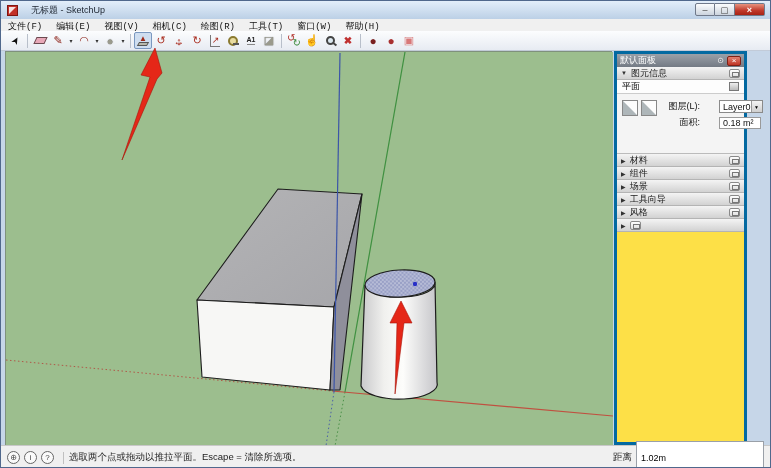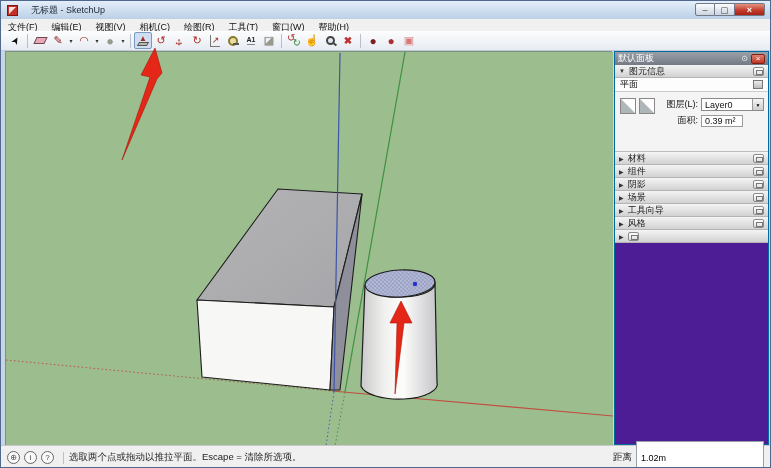--- a/index.html
+++ b/index.html
@@ -18,21 +18,21 @@
   .win-btns { position: absolute; right: 5px; top: 2px; display: flex; }
   .win-btn { height: 13px; border: 1px solid #70798a; display: flex; align-items: center;
              justify-content: center; font-size: 9px; color: #444; cursor: default; }
   .btn-min { width: 20px; border-radius: 2px 0 0 2px; background: linear-gradient(#fbfcfd, #ccd4de); }
   .btn-max { width: 20px; border-left: none; background: linear-gradient(#fbfcfd, #ccd4de); }
   .btn-close { width: 30px; border-left: none; border-radius: 0 2px 2px 0;
                background: linear-gradient(#e8927e, #c0392b 60%, #a82315); color: #fff; font-weight: bold; }
 
   
   .menubar { position: absolute; top: 18px; left: 0; right: 0; height: 16px; background: #f0f0f0;
-             border-bottom: 1px solid #d8d8d8; display: flex; align-items: center; }
+             border-bottom: 1px solid #d8d8d8; display: flex; align-items: center; font-family: Liberation Mono, monospace; }
   .menu-item { font-size: 9px; color: #111; padding: 0 7px; line-height: 12px; }
 
   
   .toolbar { position: absolute; top: 30px; left: 0; right: 0; height: 20px;
              background: linear-gradient(#fcfdfe, #e7ebf2); border-bottom: 1px solid #c2cbd8;
              display: flex; align-items: center; padding-left: 5px; }
   .tb-sep { width: 1px; height: 14px; background: #b8bfca; margin: 0 3px; }
   .tb-btn { width: 18px; height: 17px; display: flex; align-items: center; justify-content: center;
             position: relative; font-size: 11px; color: #222; }
   .tb-btn.active { background: #cfdef0; border: 1px solid #7a98c0; border-radius: 2px; }
@@ -64,22 +64,22 @@
   .g-sphere1 { color: #7a2020; font-size: 12px; }
   .g-sphere2 { color: #a83030; font-size: 12px; }
   .g-box3 { color: #d87878; font-size: 11px; }
 
   
   .canvas { position: absolute; top: 50px; left: 4px; width: 607px; height: 394px;
             background: #9cbe8e; border: 1px solid #7f917c; }
   .canvas svg { display: block; }
 
   
-  .panel { position: absolute; top: 50px; left: 613px; width: 155px; height: 394px;
-           background: #4c1d95; border: 1px solid #0369a1; font-size: 9px; }
+  .panel { position: absolute; top: 50px; left: 613px; width: 133px; height: 394px;
+           background: #fde047; border: 3px solid #0369a1; font-size: 9px; }
   .panel-header { height: 13px; background: linear-gradient(#9aa0a8, #737a84); color: #fff;
                   display: flex; align-items: center; padding: 0 3px; }
   .panel-header .ph-title { flex: 1; font-size: 9px; }
   .ph-pin { color: #f0f0f0; font-size: 8px; margin-right: 3px; }
   .ph-close { width: 14px; height: 10px; background: linear-gradient(#e08070, #c03525); color: #fff;
               border: 1px solid #802015; border-radius: 2px; font-size: 8px; line-height: 8px; text-align: center; }
   .sec-bar { height: 13px; background: linear-gradient(#f4f4f4, #d2d2d2); border-bottom: 1px solid #b4b4b4;
              display: flex; align-items: center; padding: 0 4px; color: #1a1a1a; }
   .sec-bar .arr { font-size: 6px; margin-right: 4px; color: #333; }
   .sec-bar .lbl { flex: 1; }
@@ -90,21 +90,21 @@
   .ei-type-row { height: 14px; background: #fdfdfd; border-bottom: 1px solid #ccc; display: flex;
                  align-items: center; padding: 0 5px; color: #111; }
   .ei-type-row .t { flex: 1; }
   .detail-ico { width: 10px; height: 9px; border: 1px solid #777; background: linear-gradient(#eee,#bbb); }
   .ei-body { display: flex; padding: 6px 4px 2px 5px; }
   .swatches { display: flex; gap: 3px; }
   .swatch { width: 16px; height: 16px; border: 1px solid #888;
             background: linear-gradient(to bottom left, #fdfdfd 49%, #aeb6b9 51%); }
   .ei-fields { flex: 1; margin-left: 5px; }
   .field-row { display: flex; align-items: center; margin-bottom: 3px; }
-  .field-row .fl { width: 38px; text-align: right; margin-right: 3px; color: #111; }
+  .field-row .fl { width: 38px; text-align: right; margin-right: 19px; color: #111; }
   .dropdown { flex: 1; height: 13px; background: #fff; border: 1px solid #8a8a8a; display: flex; align-items: center; }
   .dropdown .dv { flex: 1; padding-left: 3px; color: #111; }
   .dropdown .dc { width: 11px; height: 100%; background: linear-gradient(#f4f4f4,#cfcfcf);
                   border-left: 1px solid #9a9a9a; font-size: 5px; display: flex; align-items: center; justify-content: center; }
   .value-box { width: 42px; height: 12px; background: #fff; border: 1px solid #9a9a9a;
                padding-left: 3px; color: #111; line-height: 11px; }
 
   
   .statusbar { position: absolute; top: 444px; left: 0; right: 0; height: 24px; background: #f0f0f0;
                border-top: 1px solid #c8c8c8; display: flex; align-items: center; padding: 0 6px; }
@@ -291,39 +291,34 @@
         <div class="ei-fields">
           <div class="field-row">
             <span class="fl">图层(L):</span>
             <div class="dropdown">
               <span class="dv">Layer0</span>
               <span class="dc">▼</span>
             </div>
           </div>
           <div class="field-row">
             <span class="fl">面积:</span>
-            <span class="value-box">0.39 m²</span>
+            <span class="value-box">0.18 m²</span>
           </div>
         </div>
       </div>
     </div>
 
     <div class="sec-bar">
       <span class="arr">▶</span>
       <span class="lbl">材料</span>
       <span class="sec-mini"></span>
     </div>
     <div class="sec-bar">
       <span class="arr">▶</span>
       <span class="lbl">组件</span>
-      <span class="sec-mini"></span>
-    </div>
-    <div class="sec-bar">
-      <span class="arr">▶</span>
-      <span class="lbl">阴影</span>
       <span class="sec-mini"></span>
     </div>
     <div class="sec-bar">
       <span class="arr">▶</span>
       <span class="lbl">场景</span>
       <span class="sec-mini"></span>
     </div>
     <div class="sec-bar">
       <span class="arr">▶</span>
       <span class="lbl">工具向导</span>

